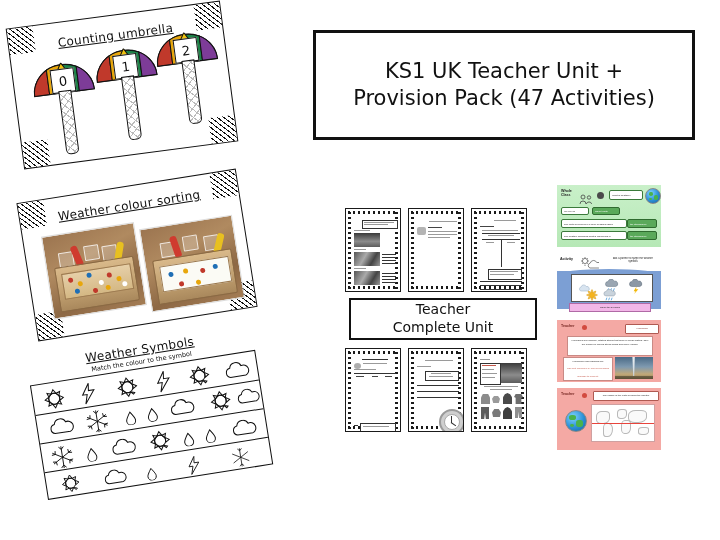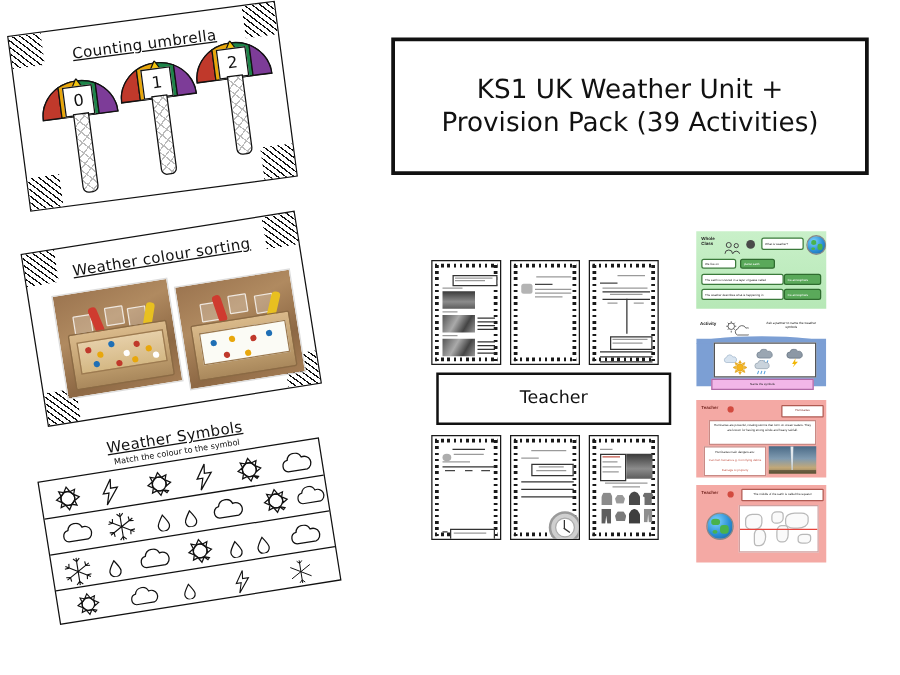--- a/index.html
+++ b/index.html
@@ -104,22 +104,22 @@
   .apple{position:absolute;width:5px;height:5px;border-radius:50%;background:#d24a3f;}
   .btnchip{position:absolute;background:#fff;border:1px solid #b05a52;border-radius:1px;}
 </style>
 </head>
 <body>
 
 <div class="stage">
 
   <div class="banner" style="left:313px;top:30px;width:382px;height:110px;">
     <span style="font-size:21px;">
-      <span>KS1 UK Weather Unit +</span><br>
-      <span>Provision Pack (39 Activities)</span>
+      <span>KS1 UK Teacher Unit +</span><br>
+      <span>Provision Pack (47 Activities)</span>
     </span>
   </div>
 
   <div class="pcard" style="left:14px;top:14px;width:216px;height:142px;transform:rotate(-7.5deg);">
     <div class="corner c-tl">
         <div class="hatch"></div>
       </div>
     <div class="corner c-tr">
         <div class="hatch"></div>
       </div>
@@ -466,20 +466,21 @@
       <div class="txtline" style="left:10px;top:57px;width:24px;"></div>
       <div class="lin" style="left:0;top:64px;width:42px;"></div>
       <div class="lin" style="left:0;top:68px;width:42px;"></div>
       <div class="lin" style="left:0;top:72px;width:42px;"></div>
     </div>
   </div>
 
   <div class="banner" style="left:349px;top:298px;width:188px;height:42px;border-width:2.5px;">
     <span style="font-size:14px;">
       <span>Teacher</span><br>
+      <span>Complete Unit</span>
     </span>
   </div>
 
   <div class="ws" style="left:345px;top:348px;width:56px;height:84px;">
     <div class="frame"></div>
     <div class="pad">
       <div class="txtline" style="left:8px;top:2px;width:26px;background:#333;"></div>
       <div class="blk" style="left:0;top:6px;width:7px;height:6px;border-radius:50%;opacity:.6;"></div>
       <div class="txtline" style="left:9px;top:6px;width:24px;"></div>
       <div class="txtline" style="left:0;top:12px;width:22px;"></div>

